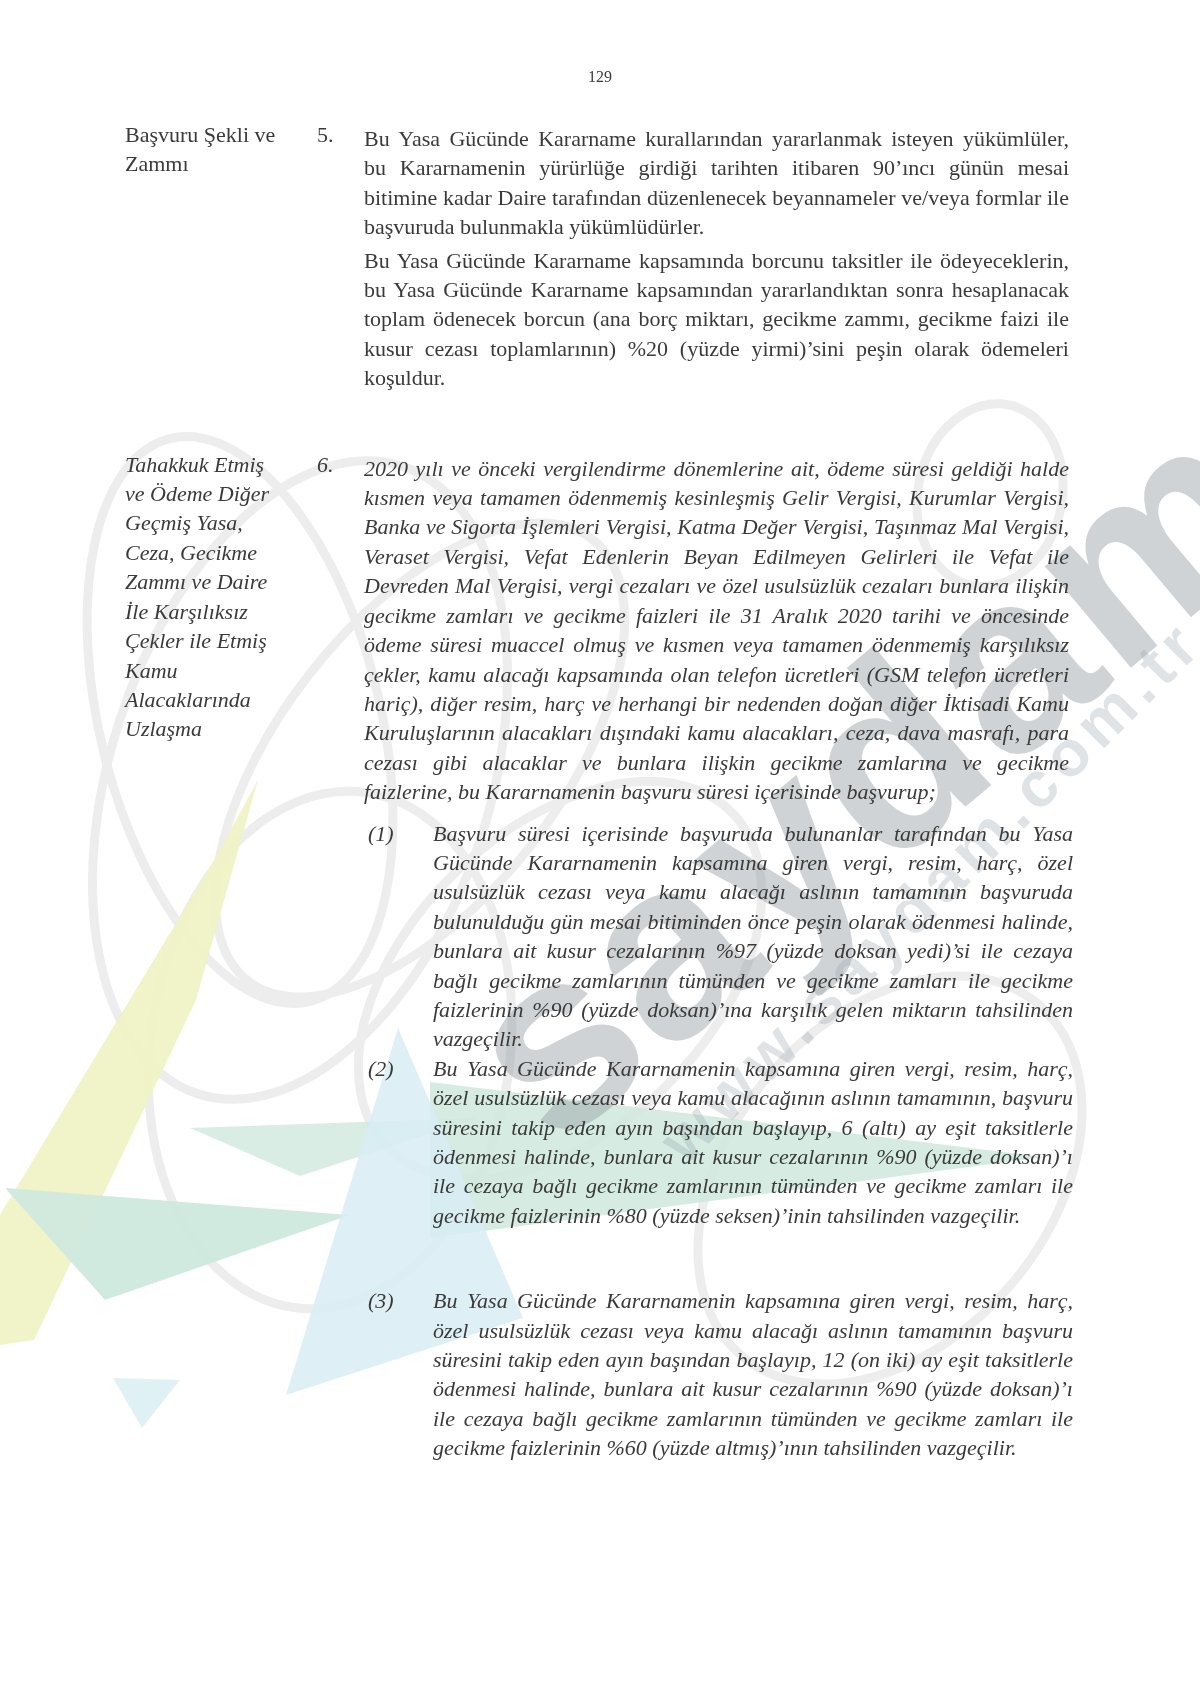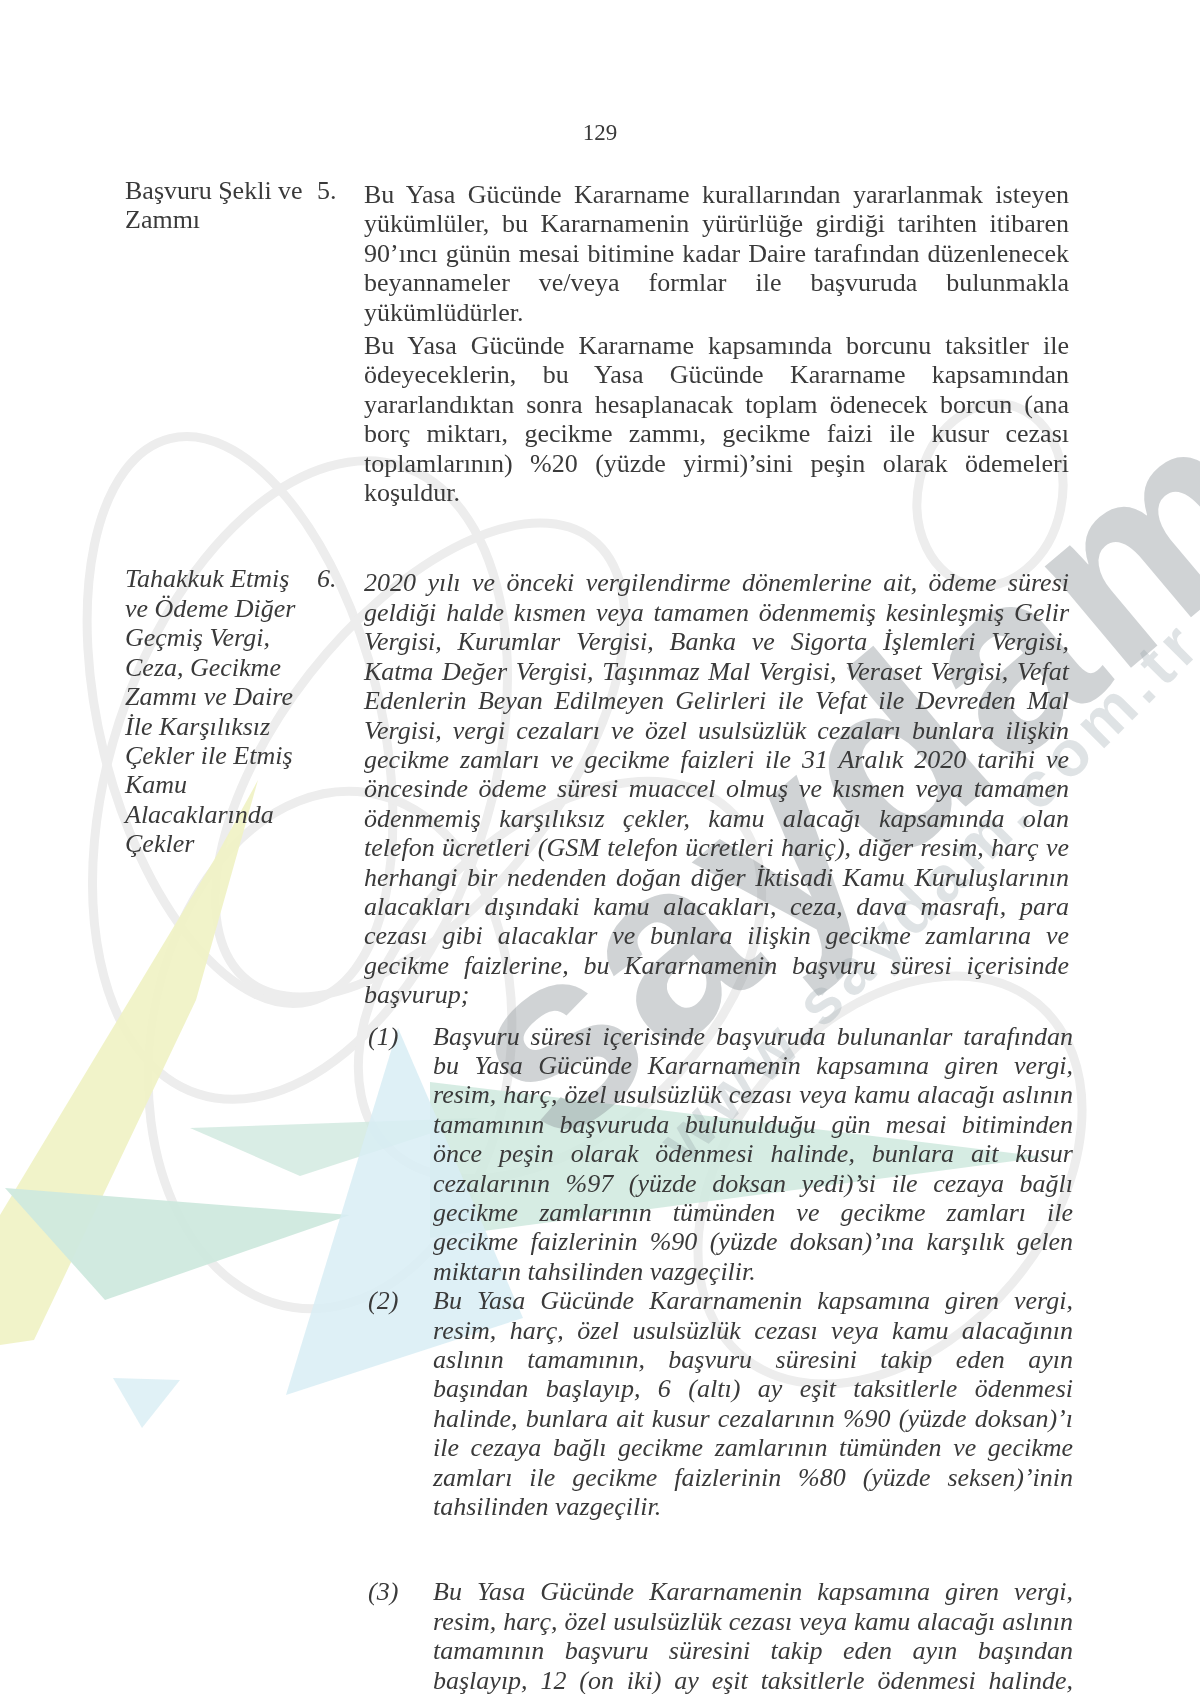--- a/index.html
+++ b/index.html
@@ -26,37 +26,37 @@
     position:absolute;left:648px;top:1128px;
     font-family:"Liberation Sans","DejaVu Sans",sans-serif;
     font-weight:bold;font-size:64px;line-height:1;
     color:rgba(148,162,168,0.30);
     transform:rotate(-45deg);transform-origin:0 0;
     letter-spacing:7px;white-space:nowrap;
   }
   
   .content{position:relative;z-index:1;}
   .page-number{
-    padding-top:120px;
+    padding-top:64px;
     text-align:center;
-    font-size:23px;line-height:26px;
+    font-size:16px;line-height:26px;
   }
   .doc{
     margin-left:125px;
     width:948px;
   }
   .section{
     display:grid;
     grid-template-columns:192px 43px 713px;
     align-items:start;
   }
   .section.first{margin-top:30px;}
   .section.second{margin-top:53px;font-style:italic;}
   .label,.num,.bodycol{
-    font-size:26px;line-height:29.4px;
+    font-size:22px;line-height:29.4px;
   }
   .bodycol p{margin:4px;text-align:justify;}
   .subitems{margin-top:12px;}
   .subitem{
     display:grid;
     grid-template-columns:73px 640px;
     align-items:start;
   }
   .subitem.gap-before{margin-top:56px;}
   .subitem .marker{padding-left:8px;}
@@ -106,28 +106,28 @@
         <div class="bodycol">
           <p>Bu Yasa Gücünde Kararname kurallarından yararlanmak isteyen yükümlüler, bu Kararnamenin yürürlüğe girdiği tarihten itibaren 90’ıncı günün mesai bitimine kadar Daire tarafından düzenlenecek beyannameler ve/veya formlar ile başvuruda bulunmakla yükümlüdürler.</p>
           <p>Bu Yasa Gücünde Kararname kapsamında borcunu taksitler ile ödeyeceklerin, bu Yasa Gücünde Kararname kapsamından yararlandıktan sonra hesaplanacak toplam ödenecek borcun (ana borç miktarı, gecikme zammı, gecikme faizi ile kusur cezası toplamlarının) %20 (yüzde yirmi)’sini peşin olarak ödemeleri koşuldur.</p>
         </div>
       </div>
 
       <div class="section second">
         <div class="label">
             <div>Tahakkuk Etmiş</div>
             <div>ve Ödeme Diğer</div>
-            <div>Geçmiş Vergi,</div>
+            <div>Geçmiş Yasa,</div>
             <div>Ceza, Gecikme</div>
             <div>Zammı ve Daire</div>
             <div>İle Karşılıksız</div>
             <div>Çekler ile Etmiş</div>
             <div>Kamu</div>
             <div>Alacaklarında</div>
-            <div>Çekler</div>
+            <div>Uzlaşma</div>
           </div>
         <div class="num">6.</div>
         <div class="bodycol">
           <p>2020 yılı ve önceki vergilendirme dönemlerine ait, ödeme süresi geldiği halde kısmen veya tamamen ödenmemiş kesinleşmiş Gelir Vergisi, Kurumlar Vergisi, Banka ve Sigorta İşlemleri Vergisi, Katma Değer Vergisi, Taşınmaz Mal Vergisi, Veraset Vergisi, Vefat Edenlerin Beyan Edilmeyen Gelirleri ile Vefat ile Devreden Mal Vergisi, vergi cezaları ve özel usulsüzlük cezaları bunlara ilişkin gecikme zamları ve gecikme faizleri ile 31 Aralık 2020 tarihi ve öncesinde ödeme süresi muaccel olmuş ve kısmen veya tamamen ödenmemiş karşılıksız çekler, kamu alacağı kapsamında olan telefon ücretleri (GSM telefon ücretleri hariç), diğer resim, harç ve herhangi bir nedenden doğan diğer İktisadi Kamu Kuruluşlarının alacakları dışındaki kamu alacakları, ceza, dava masrafı, para cezası gibi alacaklar ve bunlara ilişkin gecikme zamlarına ve gecikme faizlerine, bu Kararnamenin başvuru süresi içerisinde başvurup;</p>
 
           <div class="subitems">
             <div class="subitem">
               <div class="marker">(1)</div>
               <div class="sitext">Başvuru süresi içerisinde başvuruda bulunanlar tarafından bu Yasa Gücünde Kararnamenin kapsamına giren vergi, resim, harç, özel usulsüzlük cezası veya kamu alacağı aslının tamamının başvuruda bulunulduğu gün mesai bitiminden önce peşin olarak ödenmesi halinde, bunlara ait kusur cezalarının %97 (yüzde doksan yedi)’si ile cezaya bağlı gecikme zamlarının tümünden ve gecikme zamları ile gecikme faizlerinin %90 (yüzde doksan)’ına karşılık gelen miktarın tahsilinden vazgeçilir.</div>
             </div>

